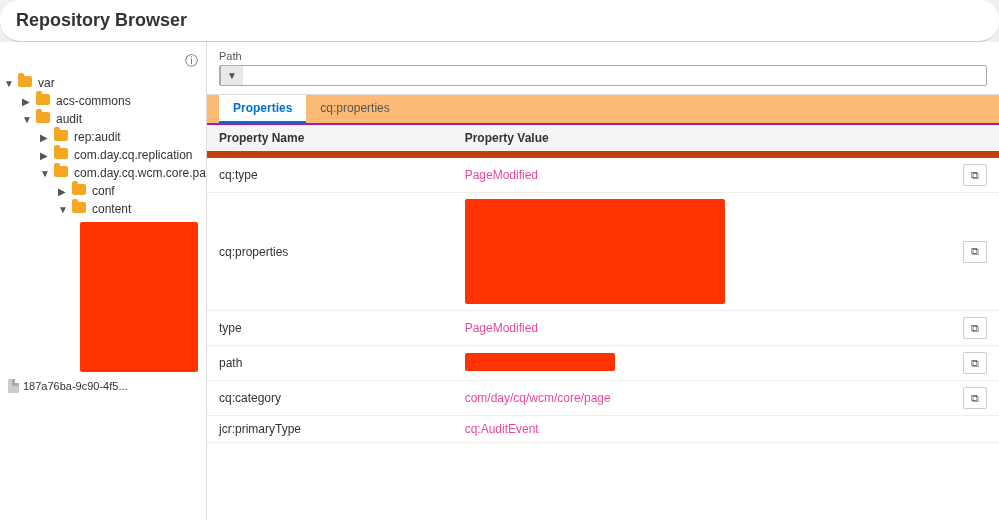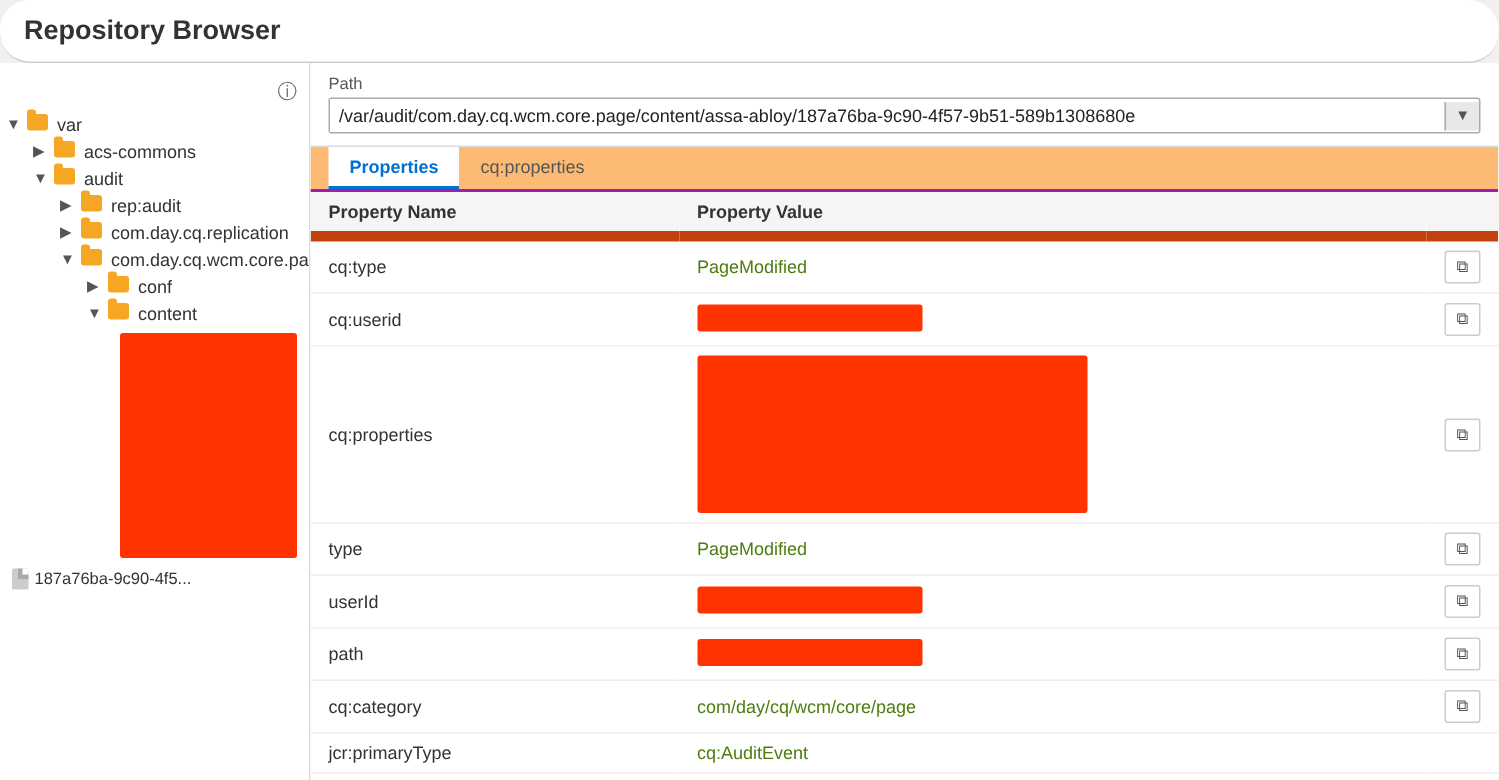--- a/index.html
+++ b/index.html
@@ -217,21 +217,21 @@
       color: #333;
     }
     .prop-table td {
       padding: 6px 12px;
       font-size: 12px;
       border-bottom: 1px solid #eee;
       vertical-align: middle;
     }
 
     .prop-name { color: #333; min-width: 140px; }
-    .prop-value { color: #4d7c0f; }
+    .prop-value { color: #ec4899; }
 
     .redacted-bar {
       display: inline-block;
       background: #ff3300;
       height: 18px;
       border-radius: 2px;
     }
     .redacted-block {
       display: inline-block;
       background: #ff3300;
@@ -337,21 +337,20 @@
       <span class="file-icon"></span>
       <span class="file-node-label">187a76ba-9c90-4f5...</span>
     </div>
   </div>
 
   <div class="right-panel">
 
     <div class="path-bar">
       <div class="path-label">Path</div>
       <div class="path-input-wrap">
-        <input class="path-input" type="text" readonly="" value="/var/audit/com.day.cq.wcm.core.page/content/assa-abloy/187a76ba-9c90-4f57-9b51-589b1308680e" style="">
         <div class="path-dropdown-btn">▼</div>
       </div>
     </div>
 
     <div class="tabs-bar">
       <div class="tab active">Properties</div>
       <div class="tab">cq:properties</div>
     </div>
 
     <div class="properties-panel">
@@ -366,50 +365,36 @@
         <tbody id="prop-tbody">
 
         <tr>
               <td class="prop-name">cq:type</td>
               <td class="prop-value">PageModified</td>
               <td class="col-action">
                 <button class="copy-btn" title="Copy">⧉</button>
               </td>
             </tr>
             <tr>
-              <td class="prop-name">cq:userid</td>
-              <td class="prop-value"><span class="redacted-bar" style="width: 150px;"></span></td>
-              <td class="col-action">
-                <button class="copy-btn" title="Copy">⧉</button>
-              </td>
-            </tr>
-            <tr>
               <td class="prop-name">cq:properties</td>
               <td class="prop-value">
                 <span class="redacted-block" style="width: 260px; height: 105px; display: block;"></span>
               </td>
               <td class="col-action">
                 <button class="copy-btn" title="Copy">⧉</button>
               </td>
             </tr>
             <tr>
               <td class="prop-name">type</td>
               <td class="prop-value">PageModified</td>
               <td class="col-action">
                 <button class="copy-btn" title="Copy">⧉</button>
               </td>
             </tr>
             <tr>
-              <td class="prop-name">userId</td>
-              <td class="prop-value"><span class="redacted-bar" style="width: 150px;"></span></td>
-              <td class="col-action">
-                <button class="copy-btn" title="Copy">⧉</button>
-              </td>
-            </tr>
-            <tr>
               <td class="prop-name">path</td>
               <td class="prop-value"><span class="redacted-bar" style="width: 150px;"></span></td>
               <td class="col-action">
                 <button class="copy-btn" title="Copy">⧉</button>
               </td>
             </tr>
             <tr>
               <td class="prop-name">cq:category</td>
               <td class="prop-value">com/day/cq/wcm/core/page</td>
               <td class="col-action">

